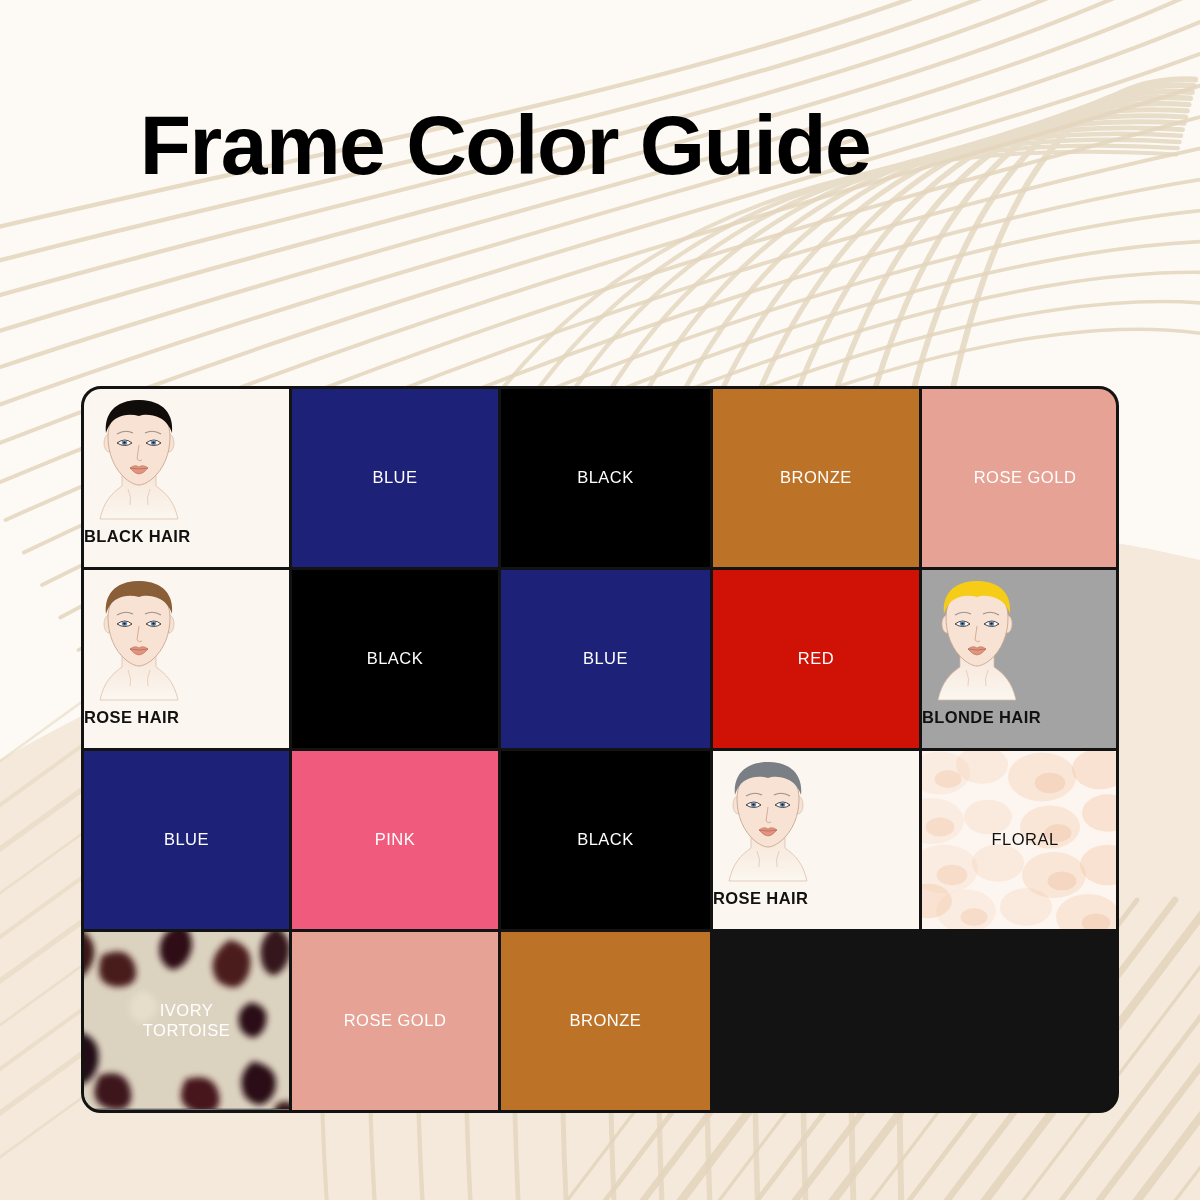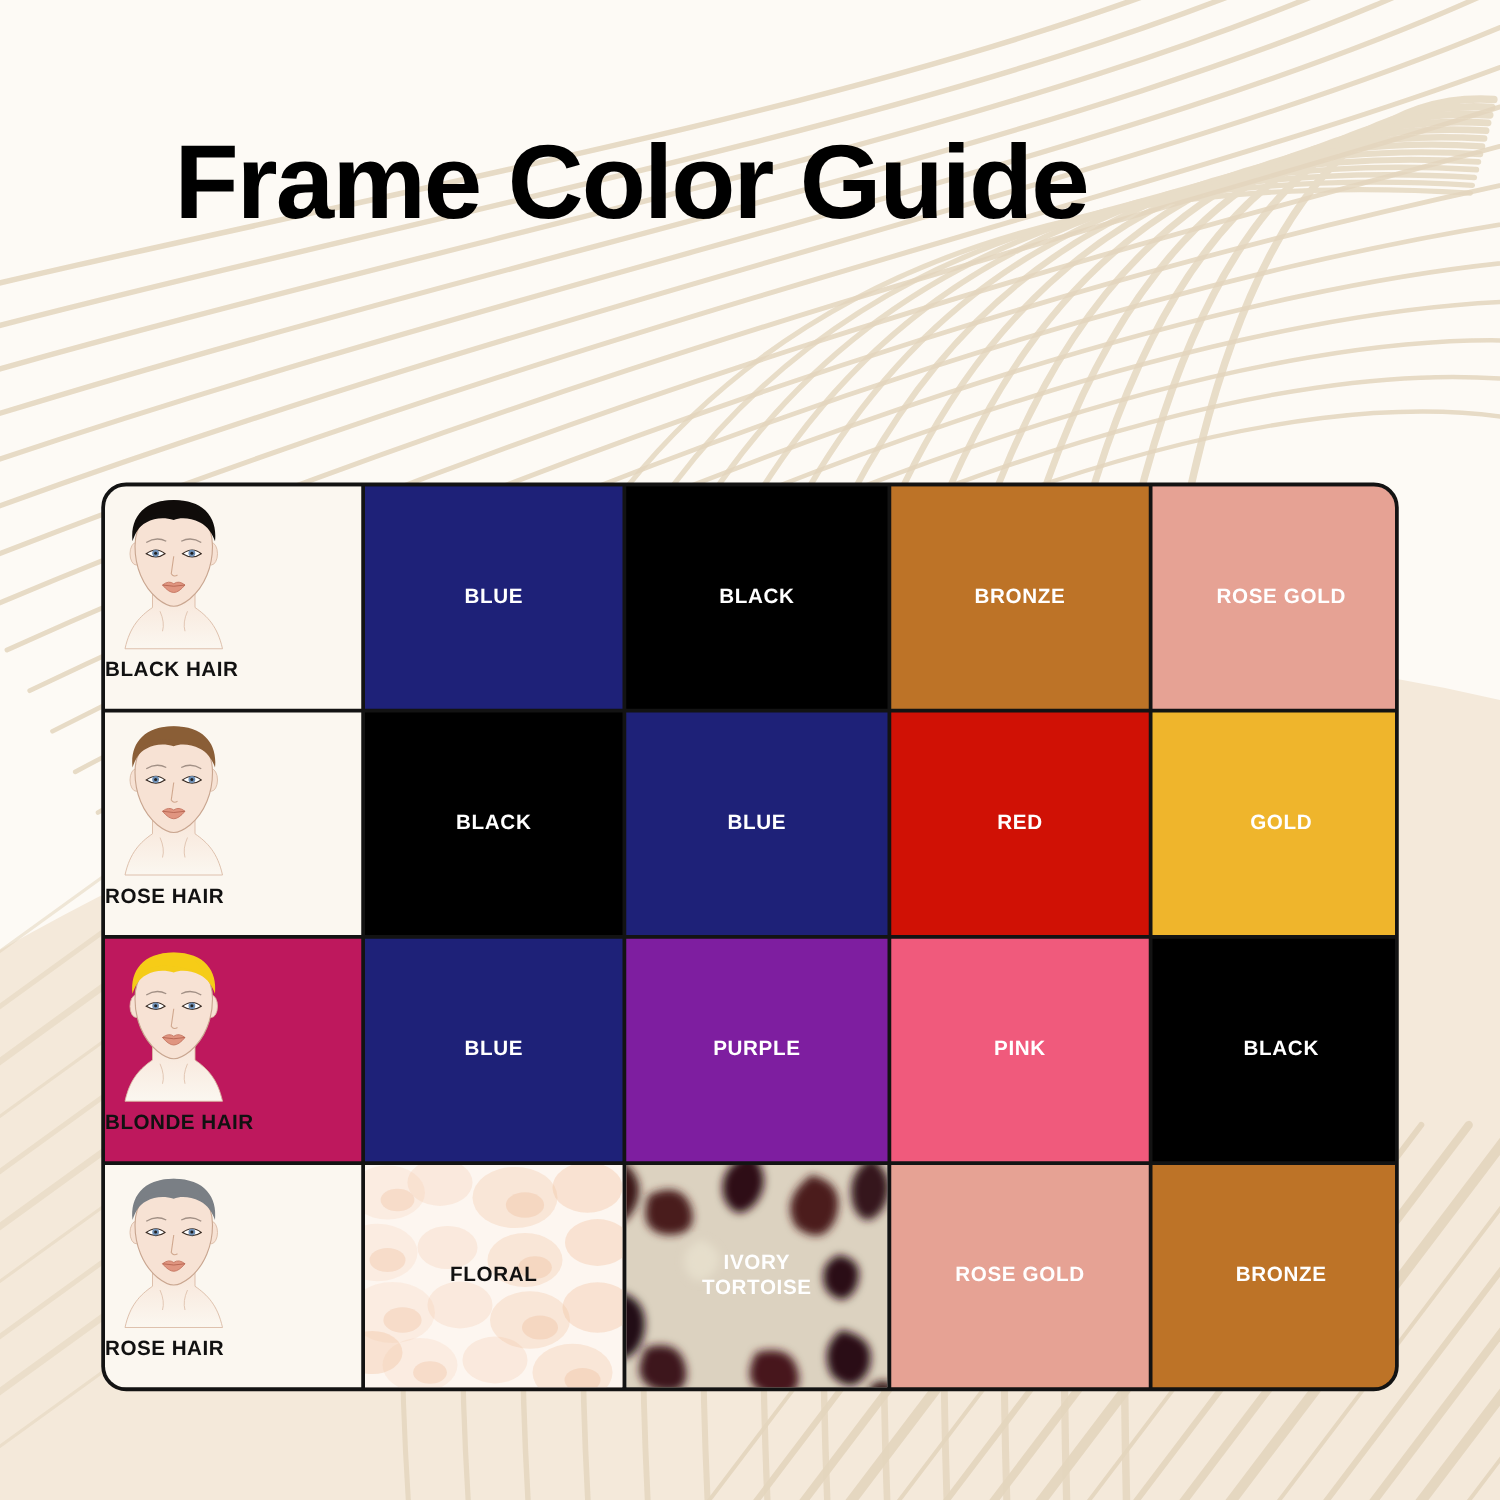--- a/index.html
+++ b/index.html
@@ -56,21 +56,21 @@
   .hair-label {
     font-size:16.5px; font-weight:bold; color:#111;
     letter-spacing:0.4px; margin-top:2px; white-space:nowrap;
   }
 
   
   .swatch {
     display:flex; align-items:center; justify-content:center; text-align:center;
   }
   .swatch-label {
-    font-size:16.5px; font-weight:bold; letter-spacing:0.5px; line-height:1.2;
+    font-size:16.5px; font-weight:normal; letter-spacing:0.5px; line-height:1.2;
   }
 
   
   .tex { position:absolute; inset:0; z-index:0; }
   .swatch-label { position:relative; z-index:1; }
 </style>
 </head>
 <body>
 
 <div id="bg">
@@ -227,24 +227,21 @@
       </div>
       <div class="cell swatch" style="background:#000000">
         <div class="swatch-label" style="color:#FFFFFF">BLACK</div>
       </div>
       <div class="cell swatch" style="background:#1E2178">
         <div class="swatch-label" style="color:#FFFFFF">BLUE</div>
       </div>
       <div class="cell swatch" style="background:#D01105">
         <div class="swatch-label" style="color:#FFFFFF">RED</div>
       </div>
-      <div class="cell swatch" style="background:#EFB52C">
-        <div class="swatch-label" style="color:#FFFFFF">GOLD</div>
-      </div>
-      <div class="cell hair-cell" style="background:#be185d">
+      <div class="cell hair-cell" style="background:#a3a3a3">
         <svg viewBox="0 0 110 136">
           <defs>
             <linearGradient id="nk2" x1="0" y1="0" x2="0" y2="1">
               <stop offset="0" stop-color="#F7E2D4"></stop>
               <stop offset="1" stop-color="#FBF7F0"></stop>
             </linearGradient>
           </defs>
           <path d="M38 74 L38 97 C28 104 20 112 16 130 L94 130 C90 112 82 104 72 97 L72 74 Z" fill="url(#nk2)" stroke="#D9B9A4" stroke-width="0.7"></path>
           <path d="M44 100 q4 9 2 16 M66 100 q-4 9 -2 16" fill="none" stroke="#DEC0AB" stroke-width="0.7"></path>
           <ellipse cx="25" cy="54" rx="5" ry="9" fill="#F7E2D4" stroke="#D9B9A4" stroke-width="0.7"></ellipse>
@@ -261,23 +258,20 @@
           <circle cx="69.5" cy="53.6" r="2.7" fill="#6E8FB5"></circle>
           <circle cx="69.5" cy="53.6" r="1.2" fill="#222"></circle>
           <path d="M55 56 L53 70 q2 3 5 1" fill="none" stroke="#D0A88F" stroke-width="0.9"></path>
           <path d="M46 79 q5 -4 9 -1 q4 -3 9 1 q-5 6 -9 6 q-4 0 -9 -6 Z" fill="#E09580" stroke="#C4745F" stroke-width="0.7"></path>
           <path d="M46 79 q9 2 18 0" fill="none" stroke="#B3624F" stroke-width="0.7"></path>
         </svg>
         <div class="hair-label">BLONDE HAIR</div>
       </div>
       <div class="cell swatch" style="background:#1E2178">
         <div class="swatch-label" style="color:#FFFFFF">BLUE</div>
-      </div>
-      <div class="cell swatch" style="background:#7E1EA0">
-        <div class="swatch-label" style="color:#FFFFFF">PURPLE</div>
       </div>
       <div class="cell swatch" style="background:#F05A7C">
         <div class="swatch-label" style="color:#FFFFFF">PINK</div>
       </div>
       <div class="cell swatch" style="background:#000000">
         <div class="swatch-label" style="color:#FFFFFF">BLACK</div>
       </div>
       <div class="cell hair-cell" style="background:#FBF7F0">
         <svg viewBox="0 0 110 136">
           <defs>

